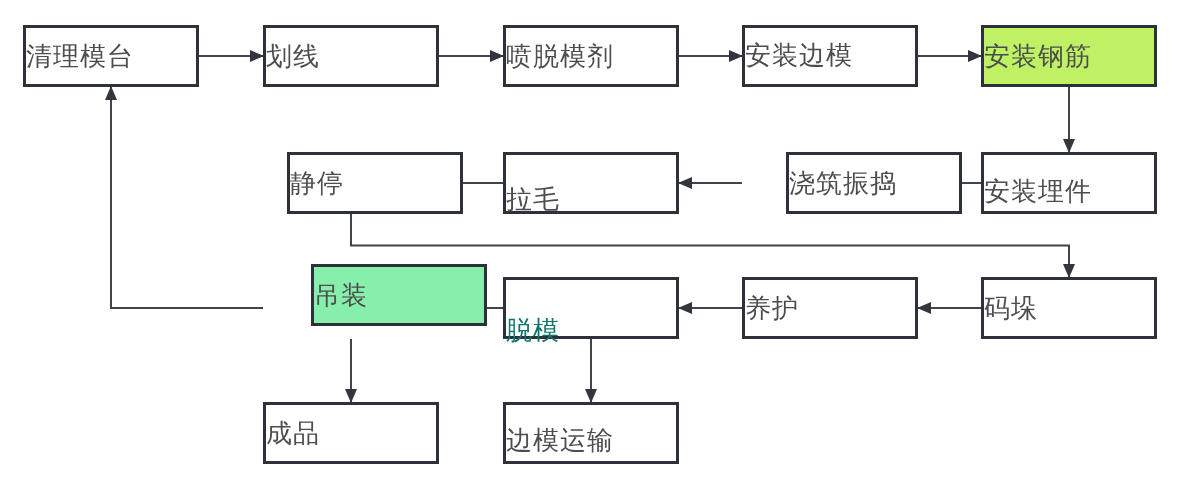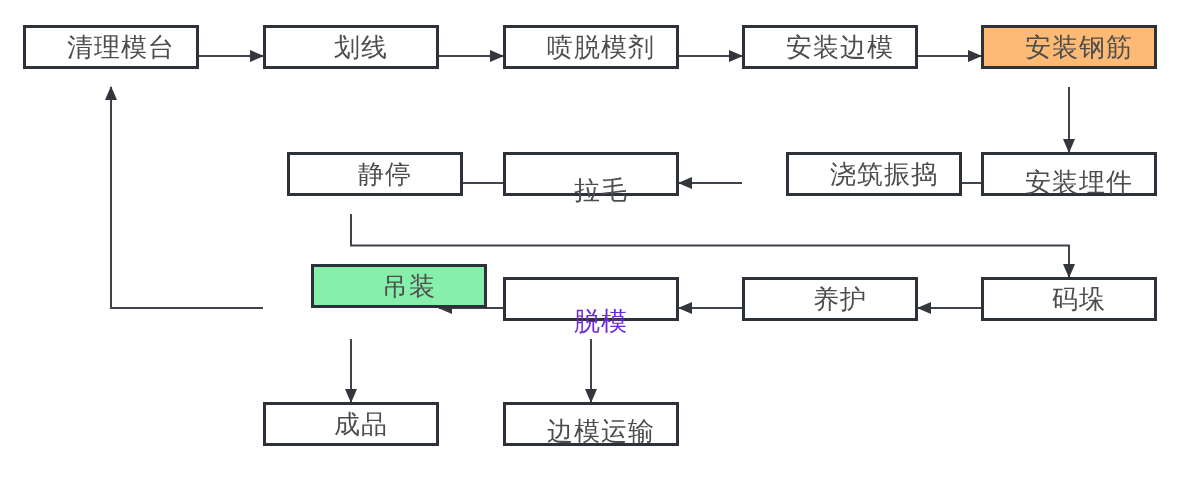--- a/index.html
+++ b/index.html
@@ -17,27 +17,25 @@
   }
   #edge-layer {
     position: absolute;
     left: 0;
     top: 0;
   }
   .flow-node {
     position: absolute;
     box-sizing: border-box;
     width: 176px;
-    height: 44px;
+    height: 62px;
     background: #ffffff;
     border: 3px solid #2c313a;
     display: flex;
     align-items: center;
-    justify-content: center;
-    padding-left: 20px;
   }
   .flow-node span {
     font-size: 26px;
     line-height: 1;
     color: #4d4d4d;
     letter-spacing: 1px;
     white-space: nowrap;
   }
 </style>
 </head>
@@ -72,23 +70,23 @@
       <div class="flow-node" style="left: 23px; top: 25px; border-color: rgb(44, 49, 58); background: rgb(255, 255, 255);">
         <span style="color: rgb(77, 77, 77);">清理模台</span>
       </div>
       <div class="flow-node" style="left: 263px; top: 25px; border-color: rgb(44, 49, 58); background: rgb(255, 255, 255);">
         <span style="color: rgb(77, 77, 77);">划线</span>
       </div>
       <div class="flow-node" style="left: 503px; top: 25px; border-color: rgb(44, 49, 58); background: rgb(255, 255, 255);">
         <span style="color: rgb(77, 77, 77);">喷脱模剂</span>
       </div>
       <div class="flow-node" style="left: 742px; top: 25px; border-color: rgb(44, 49, 58); background: rgb(255, 255, 255);">
-        <span style="color: rgb(77, 77, 77);">安装边模</span>
+        <span style="color: rgb(77, 77, 77); font-family: Liberation Serif, serif;">安装边模</span>
       </div>
-      <div class="flow-node" style="left: 981px; top: 25px; border-color: rgb(44, 49, 58); background: #fdba74;">
+      <div class="flow-node" style="left: 981px; top: 25px; border-color: rgb(44, 49, 58); background: #bef264;">
         <span style="color: rgb(77, 77, 77);">安装钢筋</span>
       </div>
       <div class="flow-node" style="left: 981px; top: 152px; border-color: rgb(44, 49, 58); background: rgb(255, 255, 255);">
         <span style="color: rgb(77, 77, 77); margin-top: 16px;">安装埋件</span>
       </div>
       <div class="flow-node" style="left: 786px; top: 152px; border-color: rgb(44, 49, 58); background: rgb(255, 255, 255);">
         <span style="color: rgb(77, 77, 77);">浇筑振捣</span>
       </div>
       <div class="flow-node" style="left: 503px; top: 152px; border-color: rgb(44, 49, 58); background: rgb(255, 255, 255);">
         <span style="color: rgb(77, 77, 77); margin-top: 32px;">拉毛</span>
@@ -96,21 +94,21 @@
       <div class="flow-node" style="left: 263px; top: 152px; border-color: rgb(44, 49, 58); background: rgb(255, 255, 255); margin-left: 24px;">
         <span style="color: rgb(77, 77, 77);">静停</span>
       </div>
       <div class="flow-node" style="left: 981px; top: 277px; border-color: rgb(44, 49, 58); background: rgb(255, 255, 255);">
         <span style="color: rgb(77, 77, 77);">码垛</span>
       </div>
       <div class="flow-node" style="left: 742px; top: 277px; border-color: rgb(44, 49, 58); background: rgb(255, 255, 255);">
         <span style="color: rgb(77, 77, 77);">养护</span>
       </div>
       <div class="flow-node" style="left: 503px; top: 277px; border-color: rgb(44, 49, 58); background: rgb(255, 255, 255);">
-        <span style="color: #6d28d9; margin-top: 44px;">脱模</span>
+        <span style="color: #0f766e; margin-top: 44px;">脱模</span>
       </div>
       <div class="flow-node" style="left: 263px; top: 264px; border-color: rgb(44, 49, 58); background: #86efac; margin-left: 48px;">
         <span style="color: rgb(77, 77, 77);">吊装</span>
       </div>
       <div class="flow-node" style="left: 263px; top: 402px; border-color: rgb(44, 49, 58); background: rgb(255, 255, 255);">
         <span style="color: rgb(77, 77, 77);">成品</span>
       </div>
       <div class="flow-node" style="left: 503px; top: 402px; border-color: rgb(44, 49, 58); background: rgb(255, 255, 255);">
         <span style="color: rgb(77, 77, 77); margin-top: 14px;">边模运输</span>
       </div>

